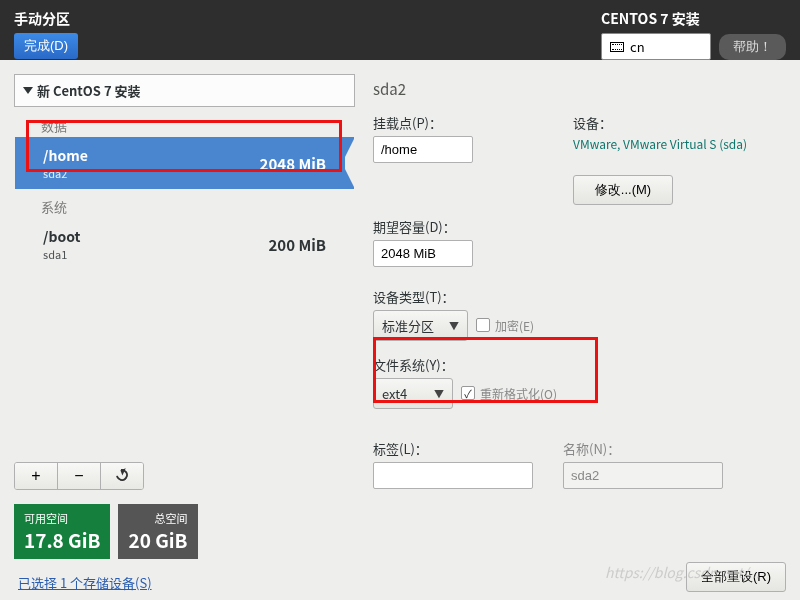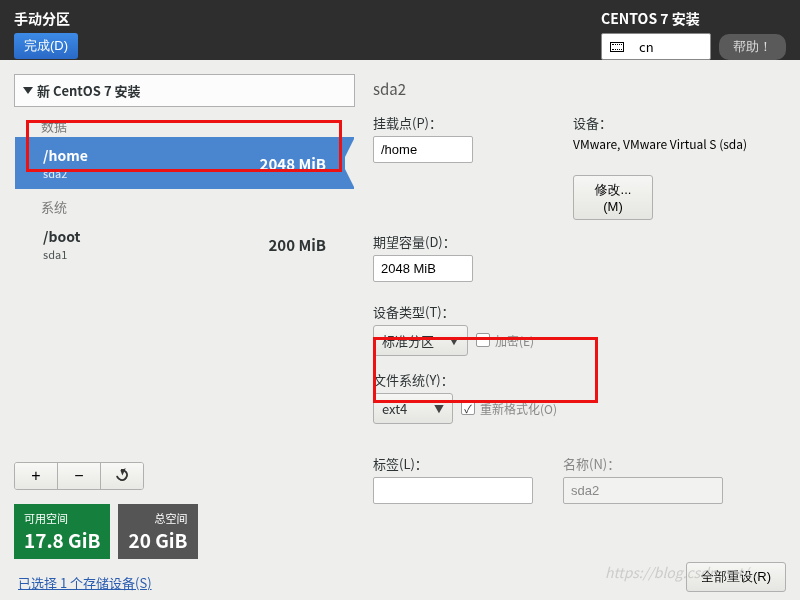--- a/index.html
+++ b/index.html
@@ -4,21 +4,21 @@
 <style>
   * { box-sizing: border-box; margin: 0; padding: 0; }
   body { width: 800px; height: 600px; font-family: "Noto Sans CJK SC", "Microsoft YaHei", sans-serif; font-size: 13px; background: #eeeeec; color: #2e3436; overflow: hidden; }
 
   .topbar { height: 60px; background: #2e2e2e; color: #fff; display: flex; justify-content: space-between; padding: 8px 14px; }
   .top-left, .top-right { display: flex; flex-direction: column; gap: 5px; }
   .top-right { }
   .top-title { font-size: 14px; font-weight: bold; }
   .row { display: flex; gap: 8px; align-items: center; }
   .done-btn { background: linear-gradient(#3c8be6,#2a69c7); border: none; color: #fff; padding: 4px 10px; border-radius: 3px; font-size: 13px; cursor:pointer; }
-  .kb-ind { background: #fff; color: #000; padding: 3px 8px; border: 1px solid #888; border-radius: 2px; display: flex; align-items: center; gap: 15px; width: 110px; }
+  .kb-ind { background: #fff; color: #000; padding: 3px 8px; border: 1px solid #888; border-radius: 2px; display: flex; align-items: center; gap: 6px; width: 110px; }
   .kb-icon { width:14px; height:10px; border:1px solid #000; display:inline-block; position:relative; }
   .kb-icon::after { content:""; display:block; border-top:1px dotted #000; border-bottom:1px dotted #000; height:4px; margin:1px 1px 0 1px; }
   .help-btn { background: #5a5a5a; border:none; color:#ddd; padding:4px 14px; border-radius:10px; cursor:pointer; font-size:13px; }
 
   .main { display:flex; height: 540px; }
   .left { width: 355px; display:flex; flex-direction:column; padding: 14px 0 8px 14px; gap: 0; }
   .right { flex:1; padding: 18px 14px 8px 18px; display:flex; flex-direction:column; position:relative; }
 
   .install-header { border:1px solid #b0b0b0; background:#fcfcfc; padding:6px 8px; font-weight:bold; display:flex; align-items:center; gap:4px; cursor:pointer; }
   .tri { display:inline-block; width:0; height:0; border-left:5px solid transparent; border-right:5px solid transparent; border-top:7px solid #2e3436; }
@@ -51,21 +51,21 @@
 
   .devsel-link { color:#2a5db0; text-decoration:underline; margin-top:14px; cursor:pointer; font-size:13px; padding-left:4px; }
 
   .dev-header { font-size:15px; color:#555753; margin-bottom:14px; }
   .form-row { display:flex; gap:30px; }
   .form-col { display:flex; flex-direction:column; gap:4px; }
   .form-label { font-size:13px; color:#2e3436; font-weight:normal; }
   .text-input { border:1px solid #b0b0b0; border-radius:2px; padding:5px 7px; font-size:13px; width:100px; background:#fff; }
   .text-input.wide { width:160px; }
   .text-input.readonly { background:#f2f2f0; color:#888; }
-  .device-text { font-size:12px; color:#000000; line-height:1.4; width:180px; }
+  .device-text { font-size:12px; color:#0f766e; line-height:1.4; width:180px; }
   .gray-btn { background:linear-gradient(#f6f6f4,#e5e5e1); border:1px solid #b0b0b0; border-radius:3px; padding:5px 14px; cursor:pointer; font-size:13px; }
 
   .dropdown { display:inline-flex; align-items:center; justify-content:space-between; border:1px solid #b0b0b0; border-radius:3px; background:linear-gradient(#f6f6f4,#e5e5e1); padding:5px 8px; width:95px; cursor:pointer; font-size:13px; }
   .dd-arrow { font-size:10px; color:#444; }
   .cb-row { display:flex; align-items:center; gap:5px; color:#888; font-size:12px; }
   .cb { width:14px; height:14px; border:1px solid #999; border-radius:2px; display:inline-flex; align-items:center; justify-content:center; font-size:11px; background:#fff; }
   .cb.checked::after { content:"✓"; color:#333; }
   .spacer { flex:1; }
   .reset-btn { align-self:flex-end; }
   .watermark { position:absolute; right:40px; bottom:18px; color:#aaa; font-size:14px; font-style:italic; pointer-events:none; opacity:.5; }
@@ -140,21 +140,21 @@
     <div class="dev-header">sda2</div>
 
     <div class="form-row">
       <div class="form-col">
         <span class="form-label">挂载点(P)：</span>
         <input class="text-input" value="/home" style="">
       </div>
       <div class="form-col" style="margin-left:70px;">
         <span class="form-label">设备：</span>
         <div class="device-text">VMware, VMware Virtual S (sda)</div>
-        <button class="gray-btn" style="width:80px; margin-top:18px;">修改...(M)</button>
+        <button class="gray-btn" style="width:100px; margin-top:18px;">修改...(M)</button>
       </div>
     </div>
 
     <div class="form-col" style="margin-top:12px;">
       <span class="form-label">期望容量(D)：</span>
       <input class="text-input" value="2048 MiB" style="">
     </div>
 
     <div class="sect"></div>
 

